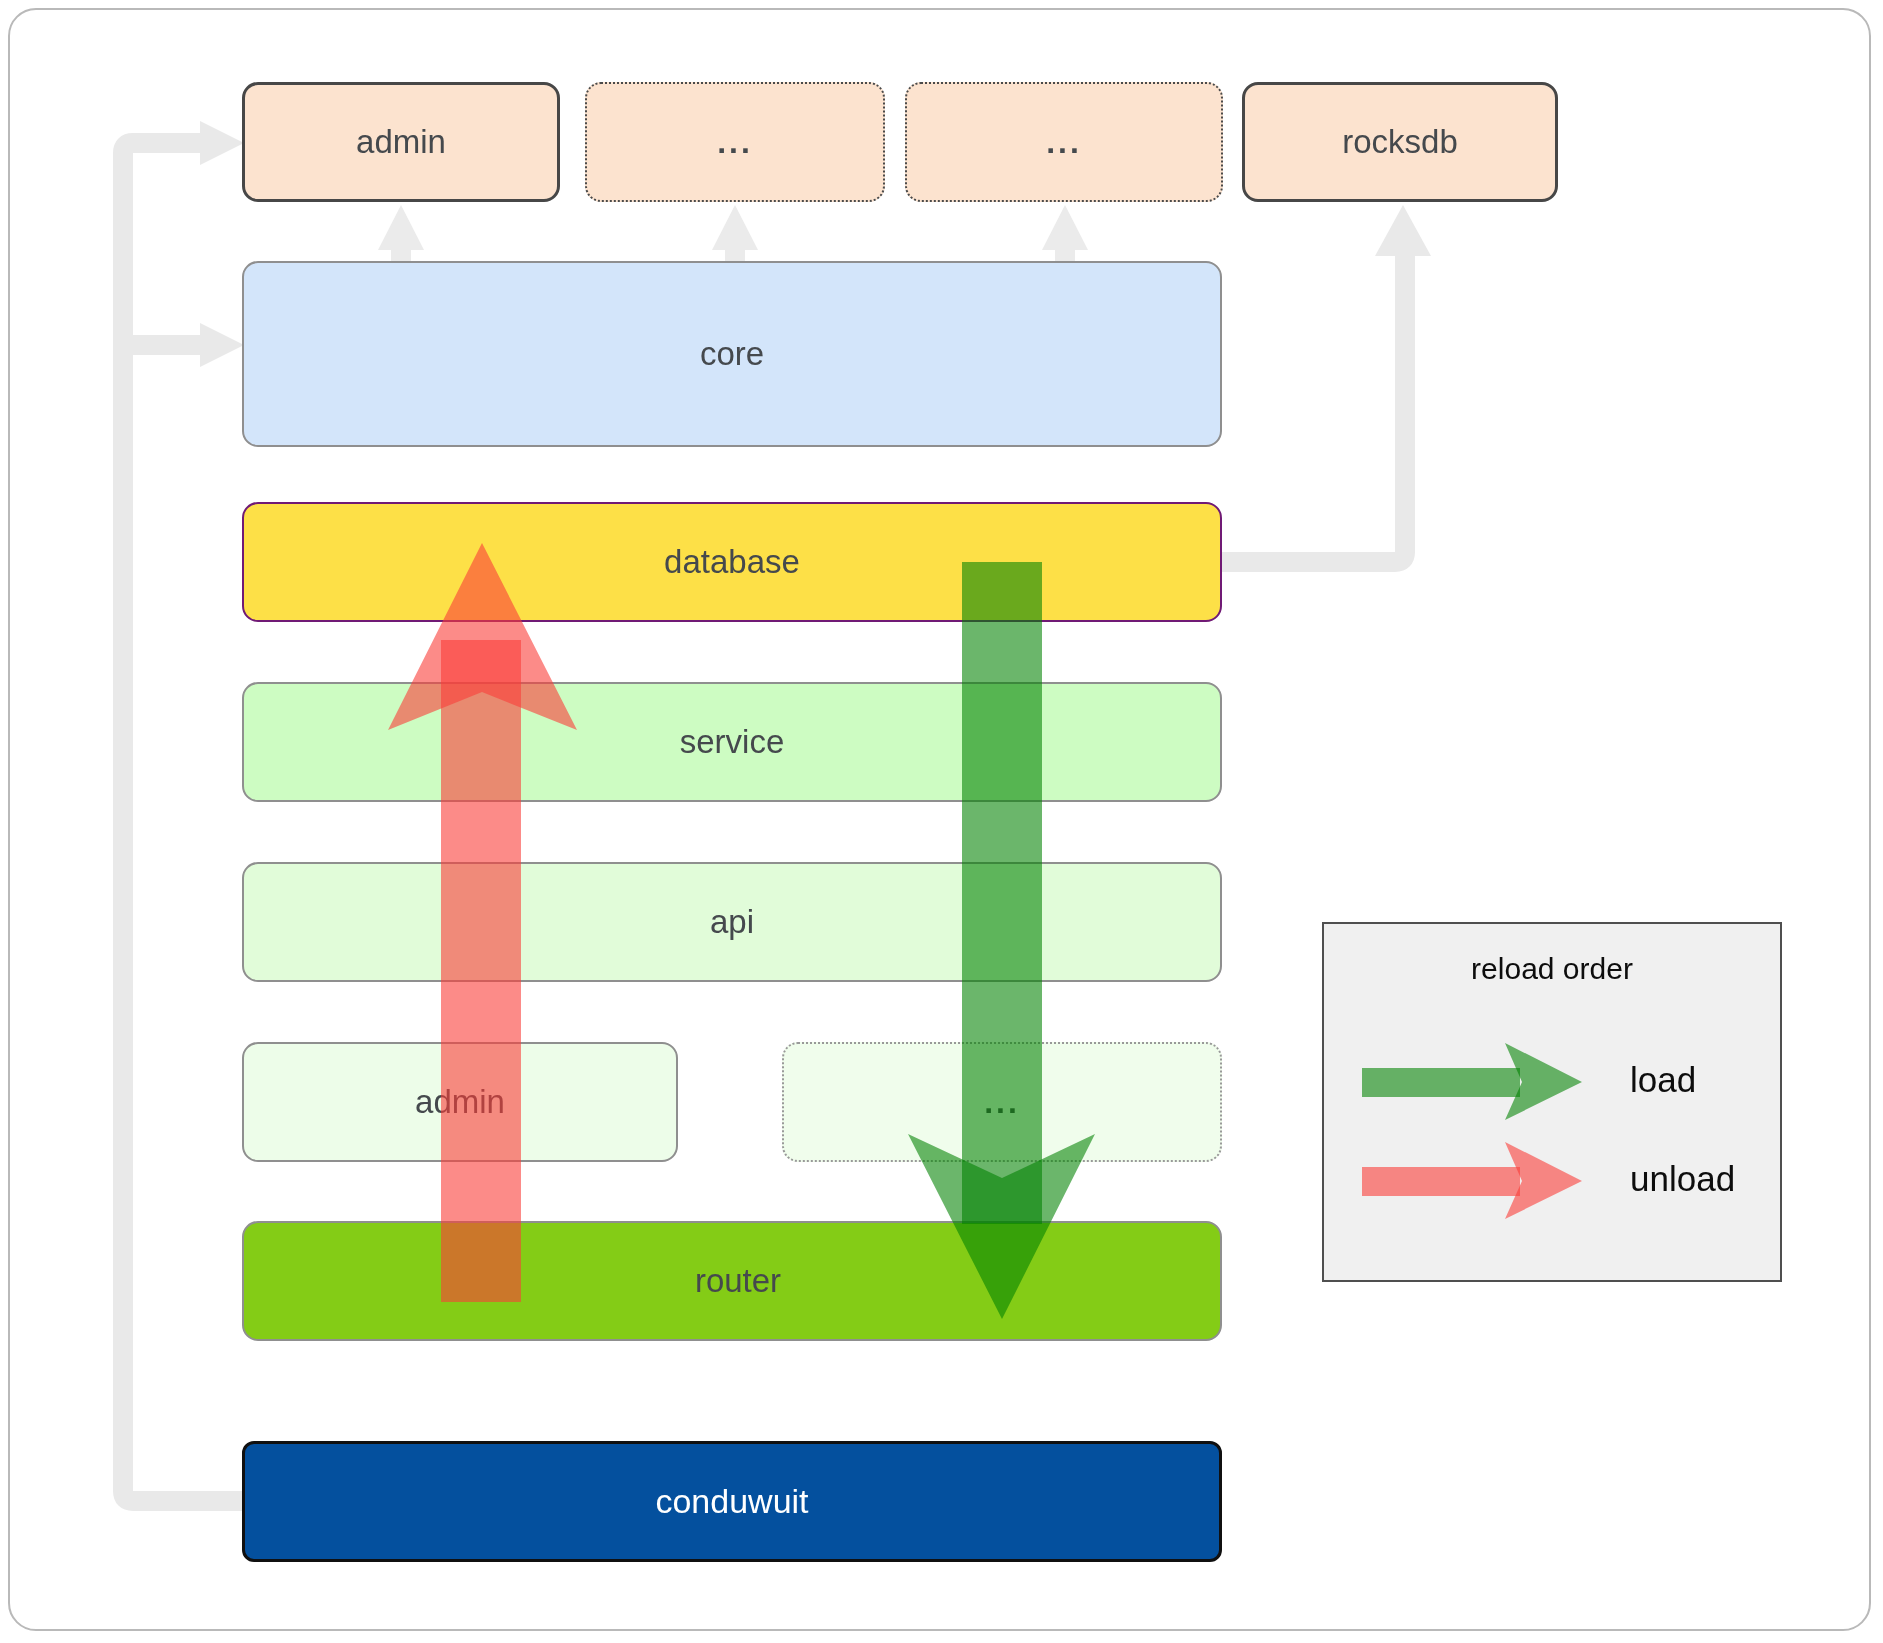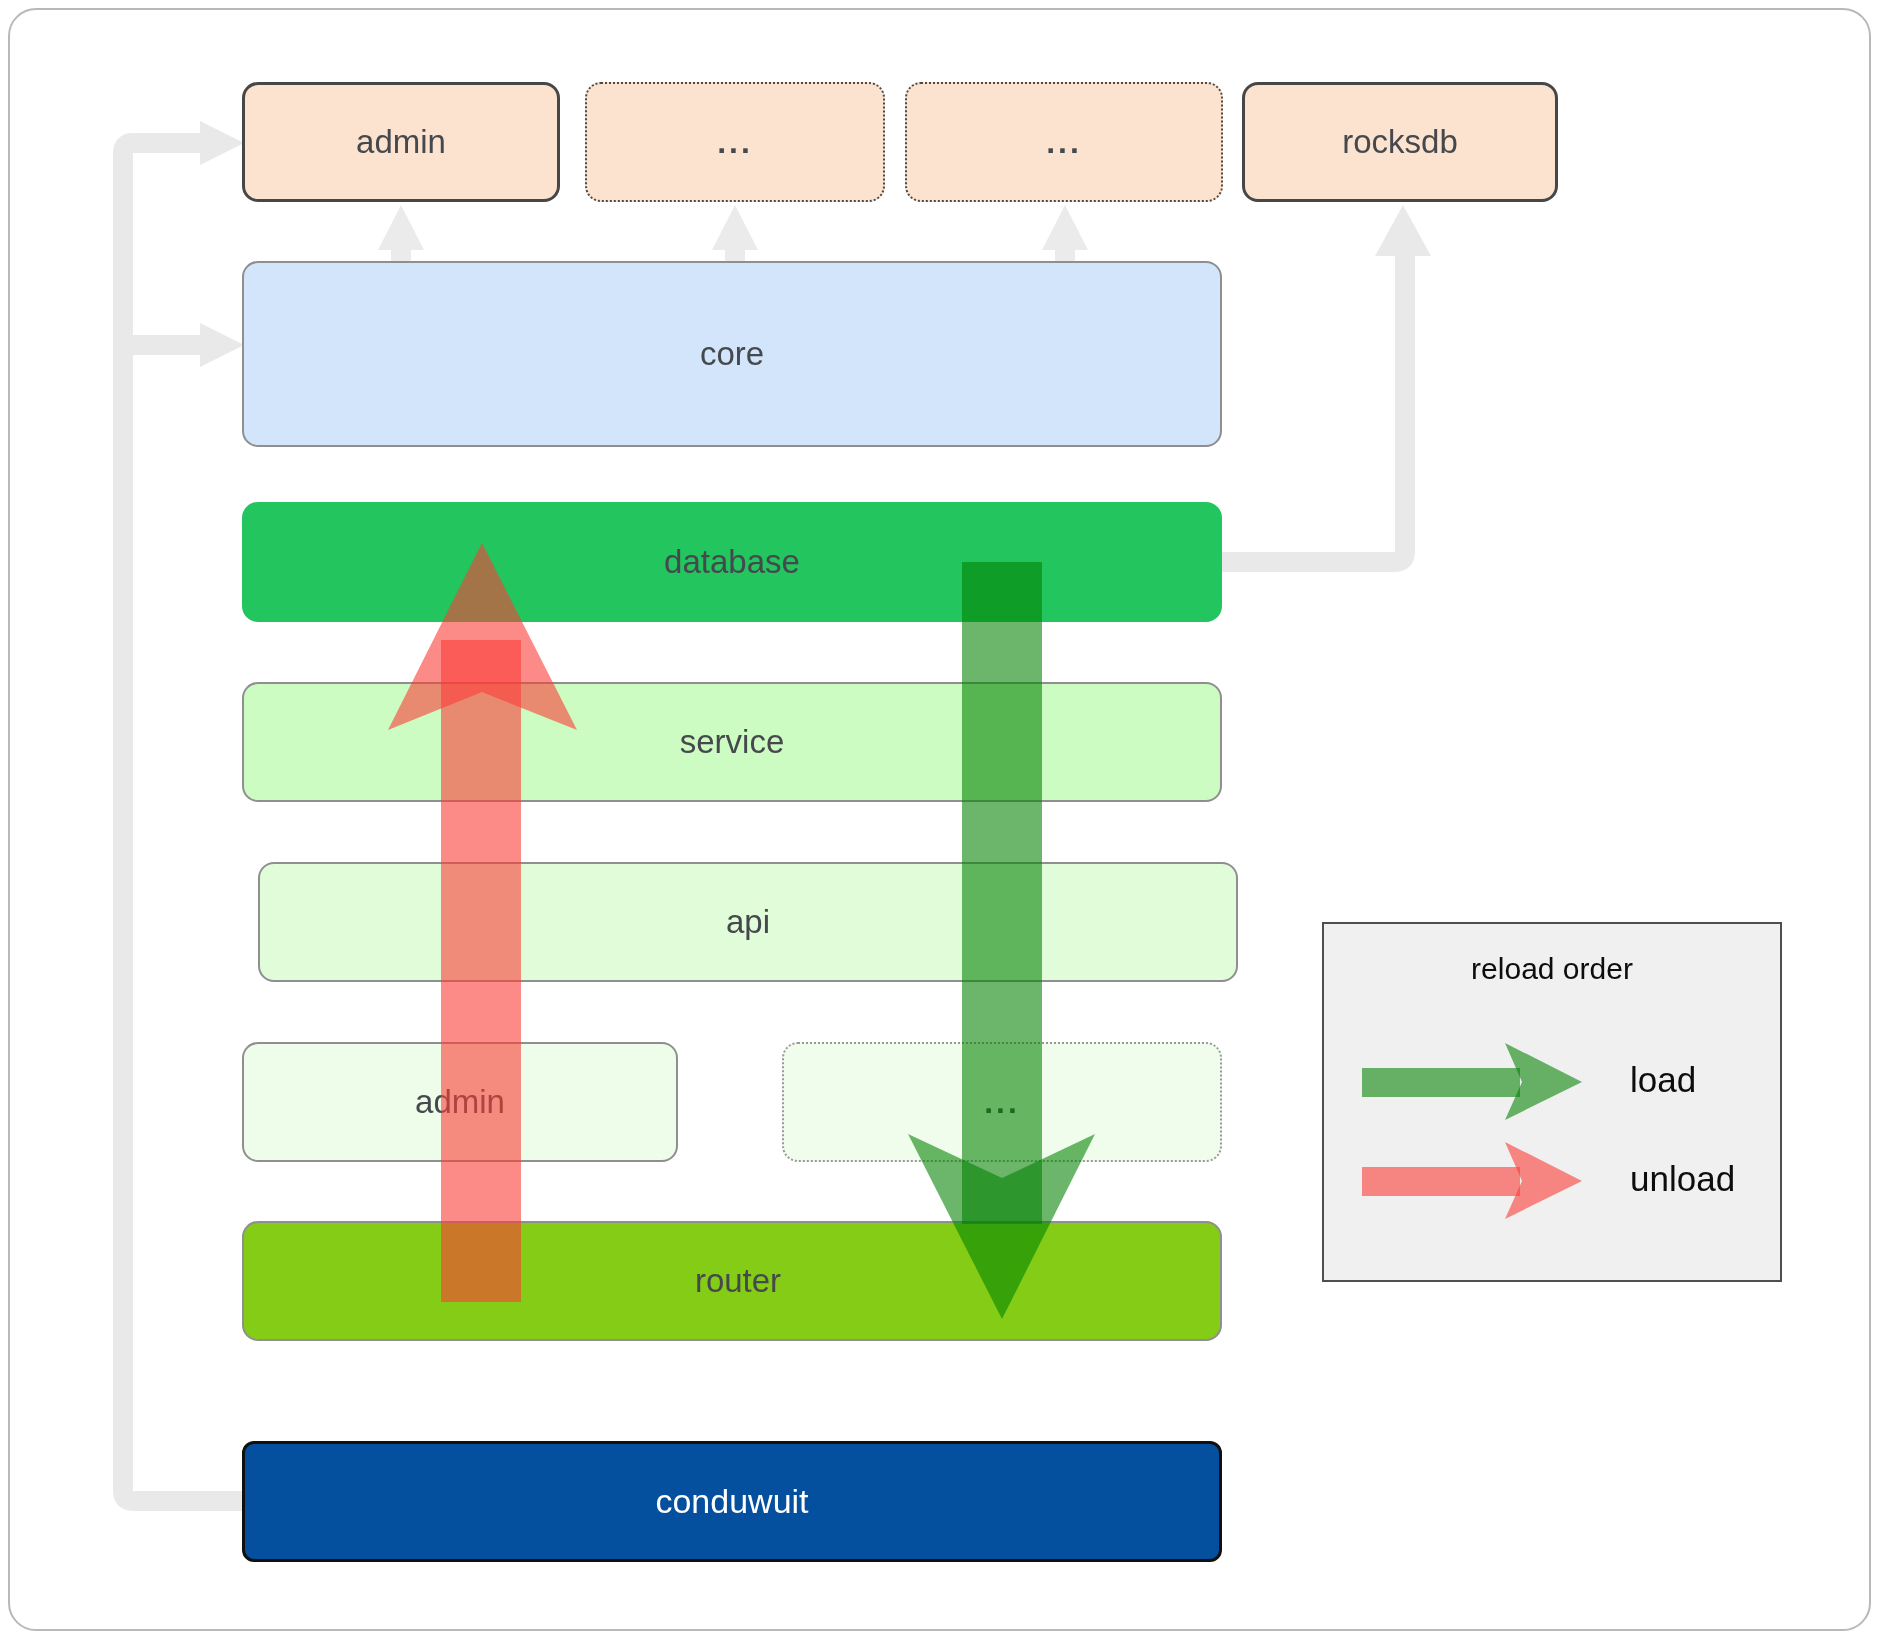--- a/index.html
+++ b/index.html
@@ -31,21 +31,21 @@
     align-items: center;
     justify-content: center;
     box-sizing: border-box;
     border-radius: 16px;
     font-size: 33px;
     color: #45494d;
   }
   .box-solid-dark { border: 3px solid #474747; background: #fce3cf; }
   .box-dotted-dark { border: 2px dotted #4a4a4a; background: #fce3cf; }
   .box-core     { border: 2px solid #8f8f8f; background: #d3e5fa; }
-  .box-database { border: 2px solid #22c55e; background: #22c55e; }
+  .box-database { border: 2px solid #701a75; background: #fde047; }
   .box-service  { border: 2px solid #8f8f8f; background: #cdfcc2; }
   .box-api      { border: 2px solid #8f8f8f; background: #e1fcd9; }
   .box-admin    { border: 2px solid #8f8f8f; background: #edfde9; }
   .box-dotted-green { border: 2px dotted #999999; background: #f0fdec; }
   .box-router   { border: 2px solid #8f8f8f; background: #84cc16; padding-left: 12px; }
   .box-conduwuit {
     border: 3px solid #101010;
     background: #04509e;
     color: #ffffff;
     border-radius: 12px;
@@ -120,21 +120,21 @@
   </div>
 
   <div class="box box-database" style="left:242px; top:502px; width:980px; height:120px;">
     <span>database</span>
   </div>
 
   <div class="box box-service" style="left:242px; top:682px; width:980px; height:120px;">
     <span>service</span>
   </div>
 
-  <div class="box box-api" style="left:242px; top:862px; width:980px; height:120px;margin-left:16px;">
+  <div class="box box-api" style="left:242px; top:862px; width:980px; height:120px;">
     <span>api</span>
   </div>
 
   <div class="box box-admin" style="left:242px; top:1042px; width:436px; height:120px;">
     <span>admin</span>
   </div>
   <div class="box box-dotted-green" style="left:782px; top:1042px; width:440px; height:120px;">
     <span class="dots-label">...</span>
   </div>
 

